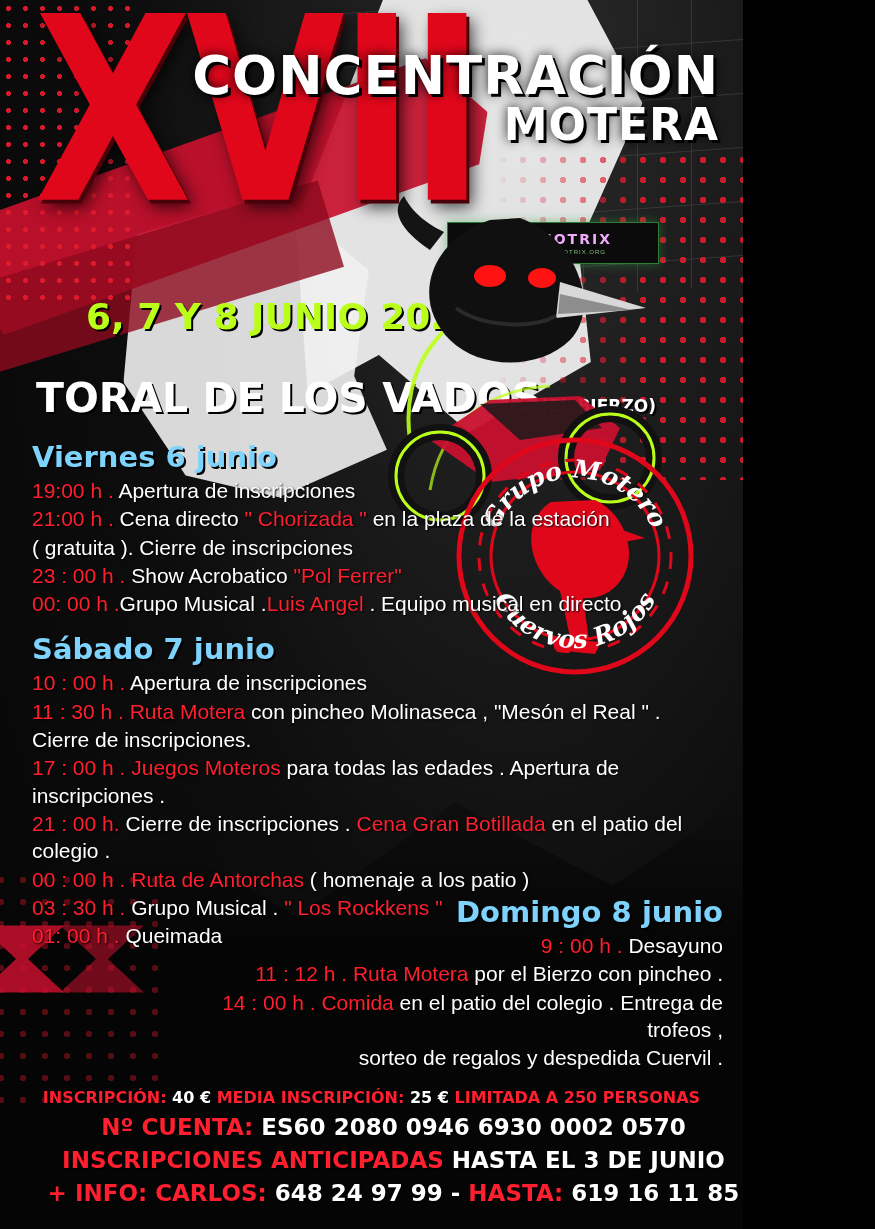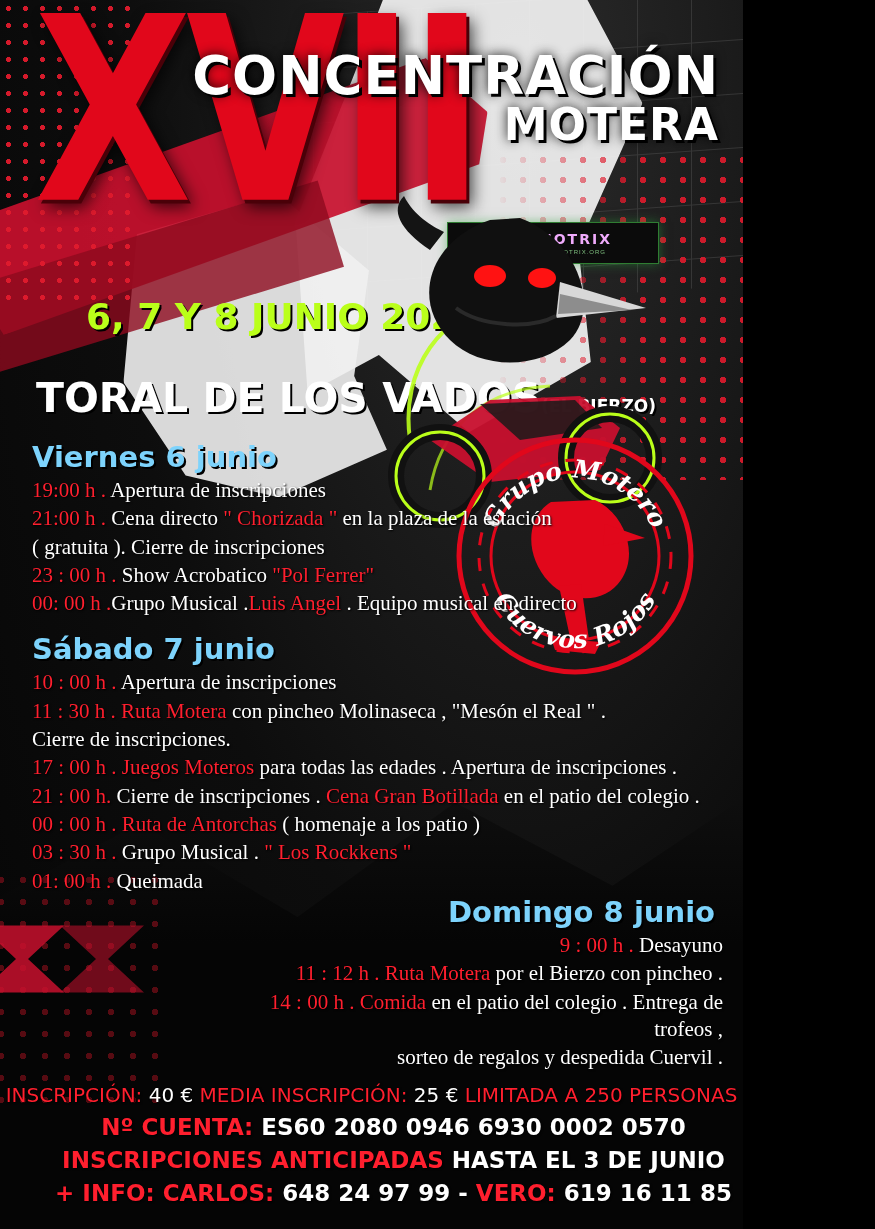--- a/index.html
+++ b/index.html
@@ -71,32 +71,32 @@
   
   .art{position:absolute;left:370px;top:190px;width:320px;height:350px;}
 
   
   .badge{position:absolute;right:48px;top:406px;width:240px;height:300px;}
 
   
   .sched{position:absolute;left:28px;top:440px;width:700px;}
   .day-head{font-family:"DejaVu Sans",sans-serif;font-weight:bold;font-size:29px;color:#7dd3fc;
       margin:0 0 3px 4px;text-shadow:2px 2px 0 #000;}
-  .line{font-family:Liberation Serif, serif;font-size:21px;color:#fff;line-height:1.30;margin:0 0 1px 4px;
+  .line{font-family:Liberation Sans, sans-serif;font-size:21px;color:#fff;line-height:1.30;margin:0 0 1px 4px;
       text-shadow:1px 1px 2px #000;}
   .r{color:#ff1f2e;}
   .gap{height:14px;}
 
   .sunday{position:absolute;right:16px;top:895px;width:520px;text-align:right;}
-  .sunday .day-head{text-align:right;margin-right:12px;}
+  .sunday .day-head{text-align:right;margin-right:4px;}
   .sunday .line{text-align:right;margin-right:4px;}
 
   
   .footer{position:absolute;left:0;right:0;bottom:16px;text-align:center;}
-  .f-line{font-family:"DejaVu Sans",sans-serif;font-weight:normal;font-size:20px;color:#fff;margin:7px 0;
+  .f-line{font-family:"DejaVu Sans",sans-serif;font-weight:bold;font-size:16px;color:#fff;margin:7px 0;
       text-shadow:1px 1px 2px #000;}
   .f-line.small{font-size:23px;font-weight:bold;padding-left:44px;}
 </style>
 </head>
 <body>
 
 <div class="poster">
 
   <div class="bg-base"></div>
   <div class="bg-grid"></div>
@@ -196,16 +196,16 @@
       <div class="line"><span class="r">9 : 00 h .</span><span> Desayuno</span></div>
       <div class="line"><span class="r">11 : 12 h .</span><span> </span><span class="r">Ruta Motera</span><span> por el Bierzo con pincheo .</span></div>
       <div class="line"><span class="r">14 : 00 h .</span><span> </span><span class="r">Comida</span><span> en el patio del colegio . Entrega de trofeos ,</span></div>
       <div class="line"><span>sorteo de regalos y despedida Cuervil .</span></div>
     </div>
 
   <div class="footer">
     <div class="f-line"><span class="r">INSCRIPCIÓN:</span><span> 40 € </span><span class="r">MEDIA INSCRIPCIÓN:</span><span> 25 € </span><span class="r">LIMITADA A 250 PERSONAS</span></div>
     <div class="f-line small"><span class="r">Nº CUENTA:</span><span> ES60 2080 0946 6930 0002 0570</span></div>
     <div class="f-line small"><span class="r">INSCRIPCIONES ANTICIPADAS</span><span> HASTA EL 3 DE JUNIO</span></div>
-    <div class="f-line small"><span class="r">+ INFO:  </span><span class="r">CARLOS:</span><span>  648 24 97 99 </span><span> - </span><span class="r">VERO:</span><span> 619 16 11 85</span></div>
+    <div class="f-line small"><span class="r">+ INFO:  </span><span class="r">CARLOS:</span><span>  648 24 97 99 </span><span> - </span><span class="r">HASTA:</span><span> 619 16 11 85</span></div>
   </div>
 
 </div>
 
 </body></html>

